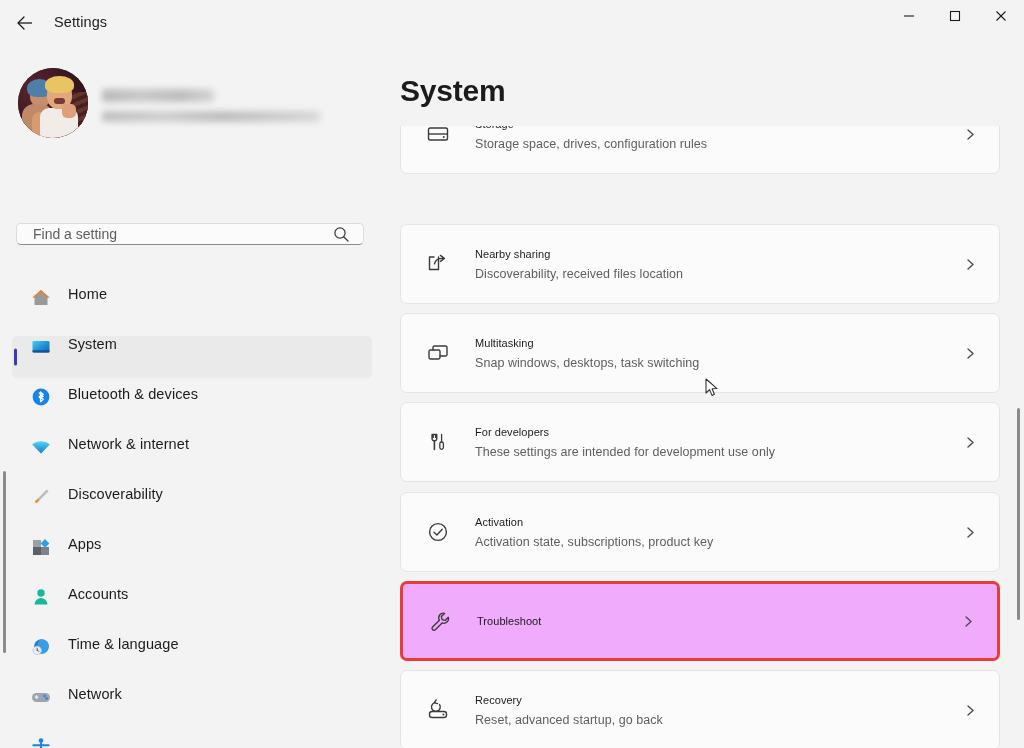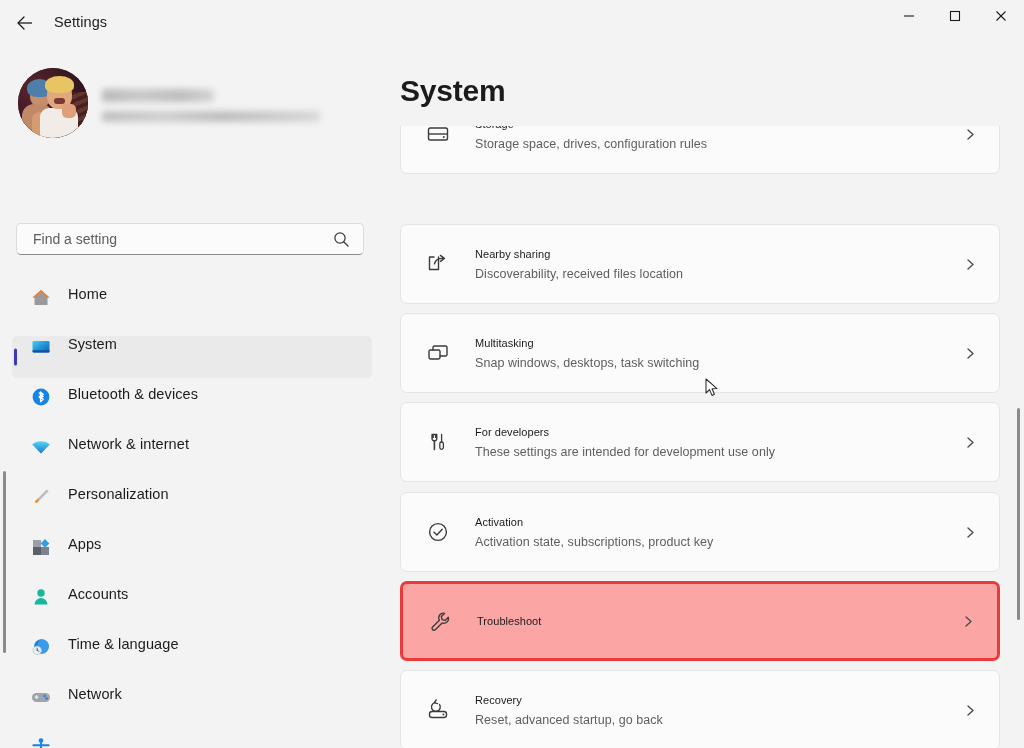--- a/index.html
+++ b/index.html
@@ -181,21 +181,21 @@
     width: 218px; height: 11px;
     border-radius: 3px;
     background: linear-gradient(90deg,#c0c0c0 0%, #cfcfcf 28%, #bebebe 55%, #cccccc 80%, #d8d8d8 100%);
     filter: blur(3px);
   }
 
   .search-wrap {
     position: absolute;
     left: 16px; top: 177px;
     width: 348px;
-    height: 32px;
+    height: 22px;
     border-radius: 18px;
   }
   .search-box {
     width: 100%; height: 100%;
     background: #fbfbfb;
     border: 1px solid #dcdcdc;
     border-bottom: 1px solid #8a8a8a;
     border-radius: 5px;
     display: flex;
     align-items: center;
@@ -296,21 +296,21 @@
     background: #fbfbfb;
     border: 1px solid #e5e5e5;
     border-radius: 7px;
     display: flex;
     align-items: center;
     padding: 0 18px 0 22px;
     cursor: pointer;
   }
   .card.highlight {
     border: 3px solid #ea3b3b;
-    background: #fca5a5;
+    background: #f0abfc;
     justify-content: center;
   }
   .card.clipped-top {
     height: 80px;
   }
 
   .card-ico {
     width: 30px; height: 30px;
     flex: 0 0 30px;
     display: flex;
@@ -466,21 +466,21 @@
       </div>
 
       <div class="nav-item">
         <span class="nav-ico">
           <svg width="22" height="22" viewBox="0 0 22 22">
             <path d="M16.8 3.4 L18.6 5.2 L9.6 14.2 L7.8 12.4 Z" fill="#b9bcc1"></path>
             <path d="M7.8 12.4 L9.6 14.2 L6.4 17.4 L4.6 15.6 Z" fill="#e8913a"></path>
             <path d="M4.6 15.6 L6.4 17.4 L3.1 18.9 Z" fill="#f0f0f0"></path>
           </svg>
         </span>
-        <span class="nav-label">Personalization</span>
+        <span class="nav-label">Discoverability</span>
       </div>
 
       <div class="nav-item">
         <span class="nav-ico">
           <svg width="22" height="22" viewBox="0 0 22 22">
             <rect x="3" y="11" width="8" height="8" fill="#5b6068"></rect>
             <rect x="11" y="11" width="8" height="8" fill="#7d838c"></rect>
             <rect x="3" y="4" width="8" height="7" fill="#9aa0a8"></rect>
             <path d="M15 3 L19.4 7.4 L15 11.8 L10.6 7.4 Z" fill="#2f9fe8"></path>
           </svg>

